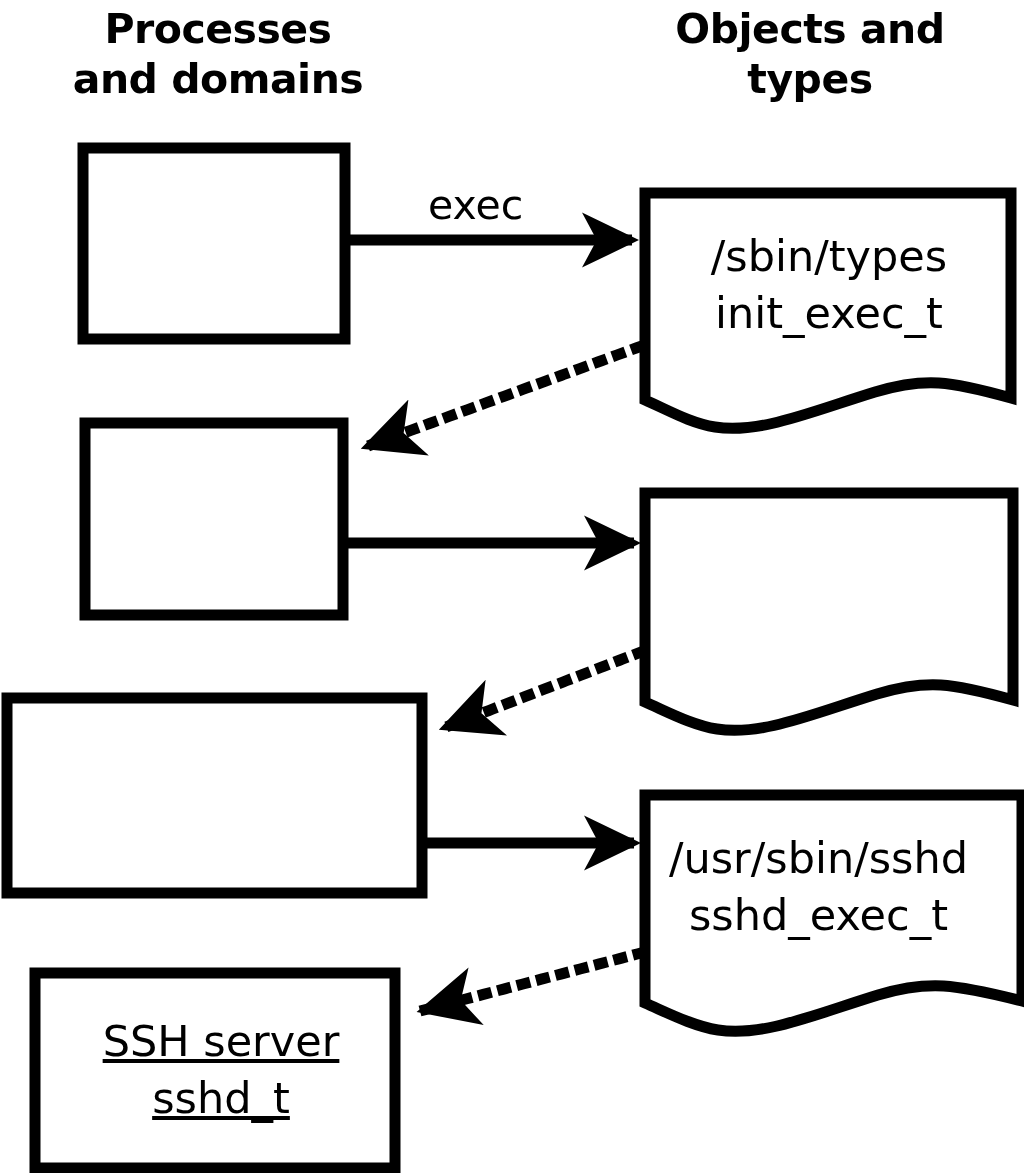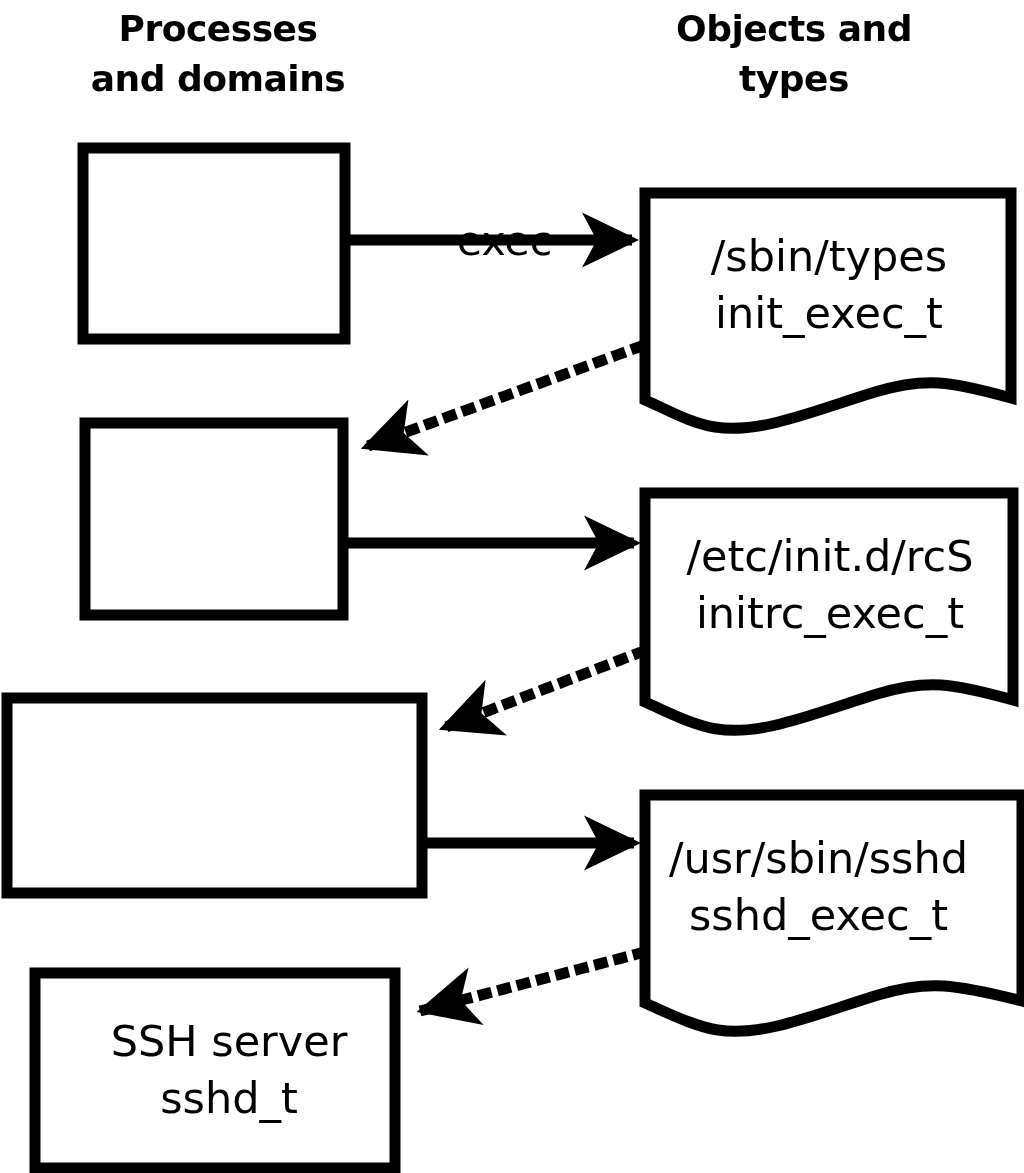--- a/index.html
+++ b/index.html
@@ -23,28 +23,28 @@
     position: absolute;
     left: 0;
     top: 0;
     width: 1024px;
     height: 1173px;
   }
   .col-header {
     position: absolute;
     text-align: center;
     font-weight: bold;
-    font-size: 36px;
+    font-size: 41px;
     line-height: 50px;
     letter-spacing: -0.5px;
     white-space: pre-line;
     color: #000000;
   }
   #header-left  { left: 8px;   top: 4px; width: 420px; }
-  #header-right { left: 584px; top: 4px; width: 420px; }
+  #header-right { left: 600px; top: 4px; width: 420px; }
 
   .node-label {
     position: absolute;
     text-align: center;
     font-size: 43px;
     line-height: 57px;
     white-space: pre-line;
     color: #000000;
     pointer-events: none;
   }
@@ -119,27 +119,25 @@
     </g>
 
     <g>
       <line x1="641" y1="953" x2="424" y2="1010" stroke="#000000" stroke-width="11" stroke-dasharray="3 17" stroke-linecap="square" marker-end="url(#arrow-dotted)"></line>
     </g>
   </svg>
 
 
 
 
-  <div class="node-label" style="left:49px; top:1013px; width:360px;">SSH server
+  <div class="node-label" style="left:41px; top:1013px; width:360px;text-decoration:underline;">SSH server
 sshd_t</div>
 
   <div class="node-label" style="left:645px; top:228px; width:368px;">/sbin/types
 init_exec_t</div>
 
-  <div class="node-label" style="left:645px; top:528px; width:370px;">/etc/init.d/rcS
-initrc_exec_t</div>
 
   <div class="node-label" style="left:630px; top:830px; width:377px;">/usr/sbin/sshd
 sshd_exec_t</div>
 
-  <div class="edge-label" style="left:457px; top:183px;margin-top:36px;">exec</div>
+  <div class="edge-label" style="left:428px; top:183px;">exec</div>
 
 </div>
 
 </body></html>

